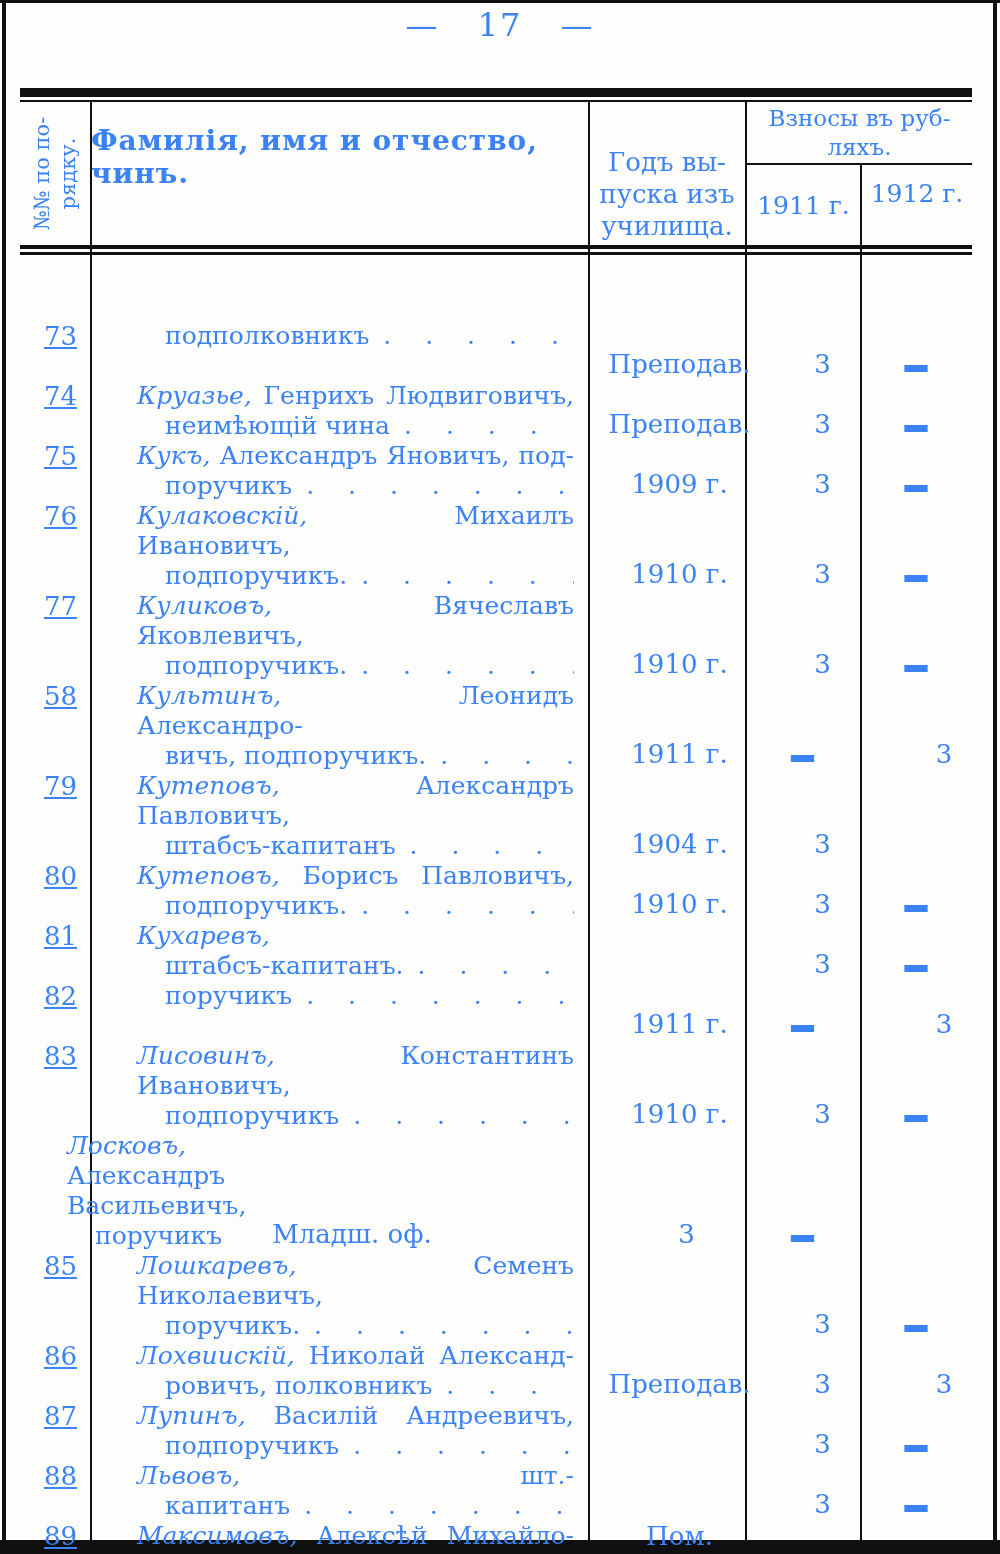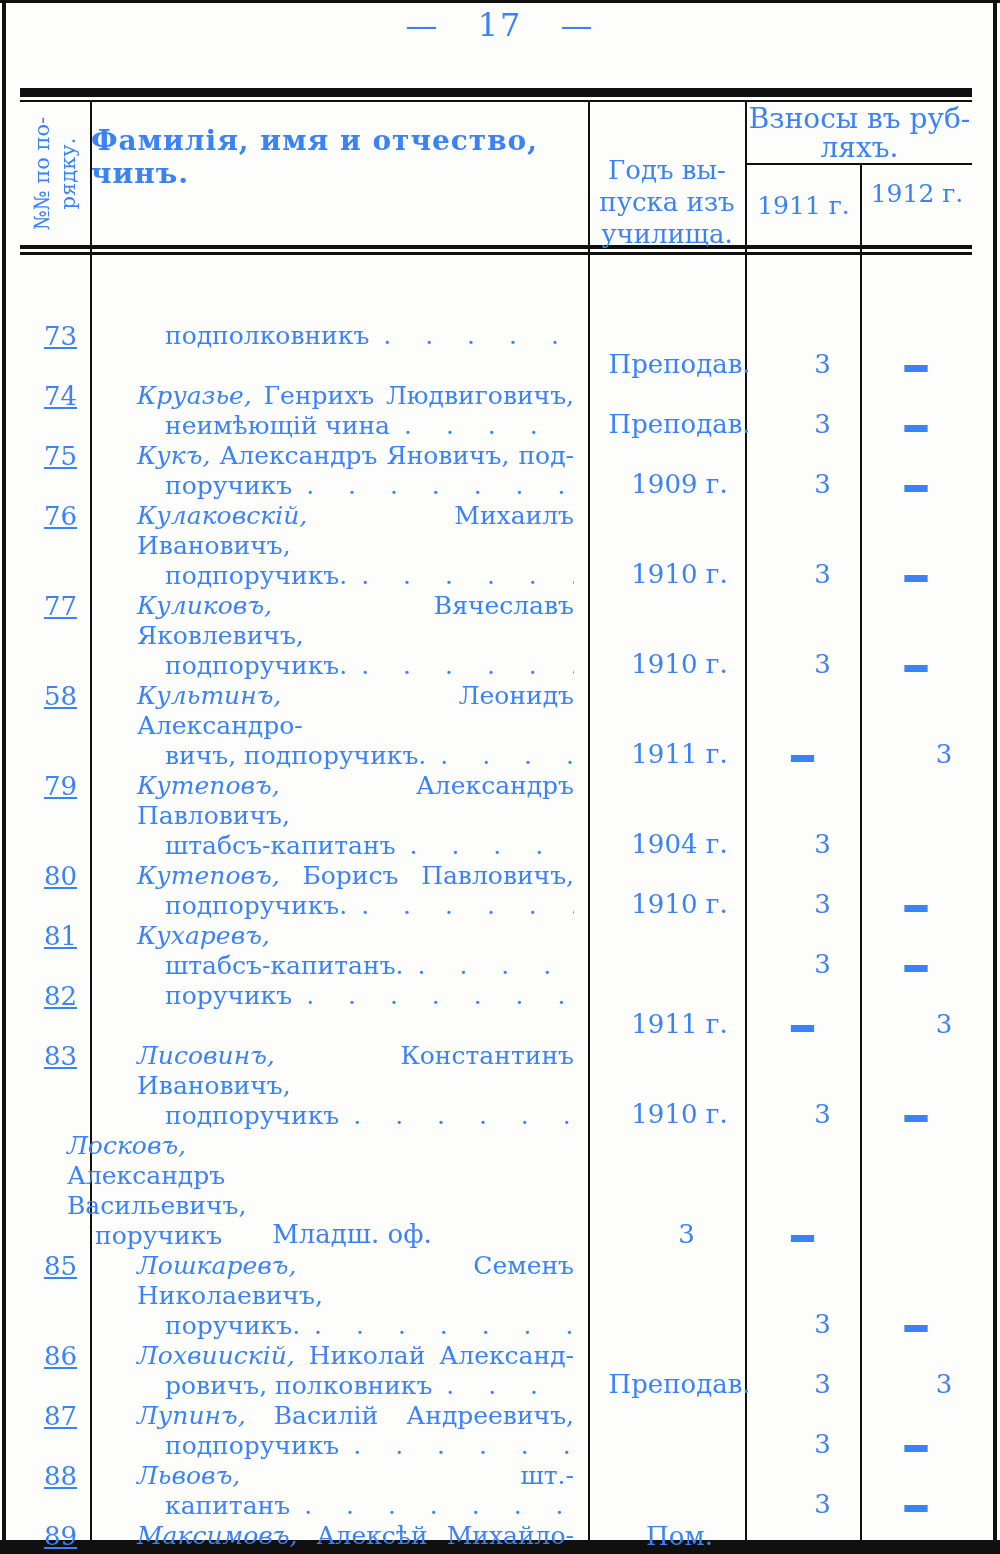--- a/index.html
+++ b/index.html
@@ -39,28 +39,28 @@
     position:absolute; left:-17px; top:137px; width:143px; height:73px;
     transform:rotate(-90deg); display:flex; align-items:center; justify-content:center;
     font-size:21px; line-height:26px; white-space:pre-line; text-align:center;
   }
   .h-name {
     position:absolute; left:91px; top:102px; width:497px; height:109px;
     display:flex; align-items:center; justify-content:center;
     font-weight:bold; font-size:28px; letter-spacing:1px;
   }
   .h-year {
-    position:absolute; left:589px; top:110px; width:156px; height:183px;
+    position:absolute; left:589px; top:102px; width:156px; height:183px;
     display:flex; align-items:center; justify-content:center; box-sizing:border-box;
     font-size:26px; line-height:32px; white-space:pre-line; text-align:center;
   }
   .h-fees {
     position:absolute; left:747px; top:102px; width:225px; height:61px;
     display:flex; align-items:center; justify-content:center;
-    font-size:28px; line-height:29px; white-space:pre-line; text-align:center;
+    font-size:23px; line-height:29px; white-space:pre-line; text-align:center;
   }
   .h-1911 { position:absolute; left:747px; top:165px; width:113px; height:80px;
     display:flex; align-items:center; justify-content:center; font-size:25px; }
   .h-1912 { position:absolute; left:862px; top:165px; width:110px; height:56px;
     display:flex; align-items:center; justify-content:center; font-size:25px; }
 
   
   .rows { position:absolute; left:0; top:255px; width:1000px; padding-top:66px; }
   .row { display:grid; grid-template-columns:70px 498px 157px 115px 112px;
          margin-left:20px; min-height:60px; }

